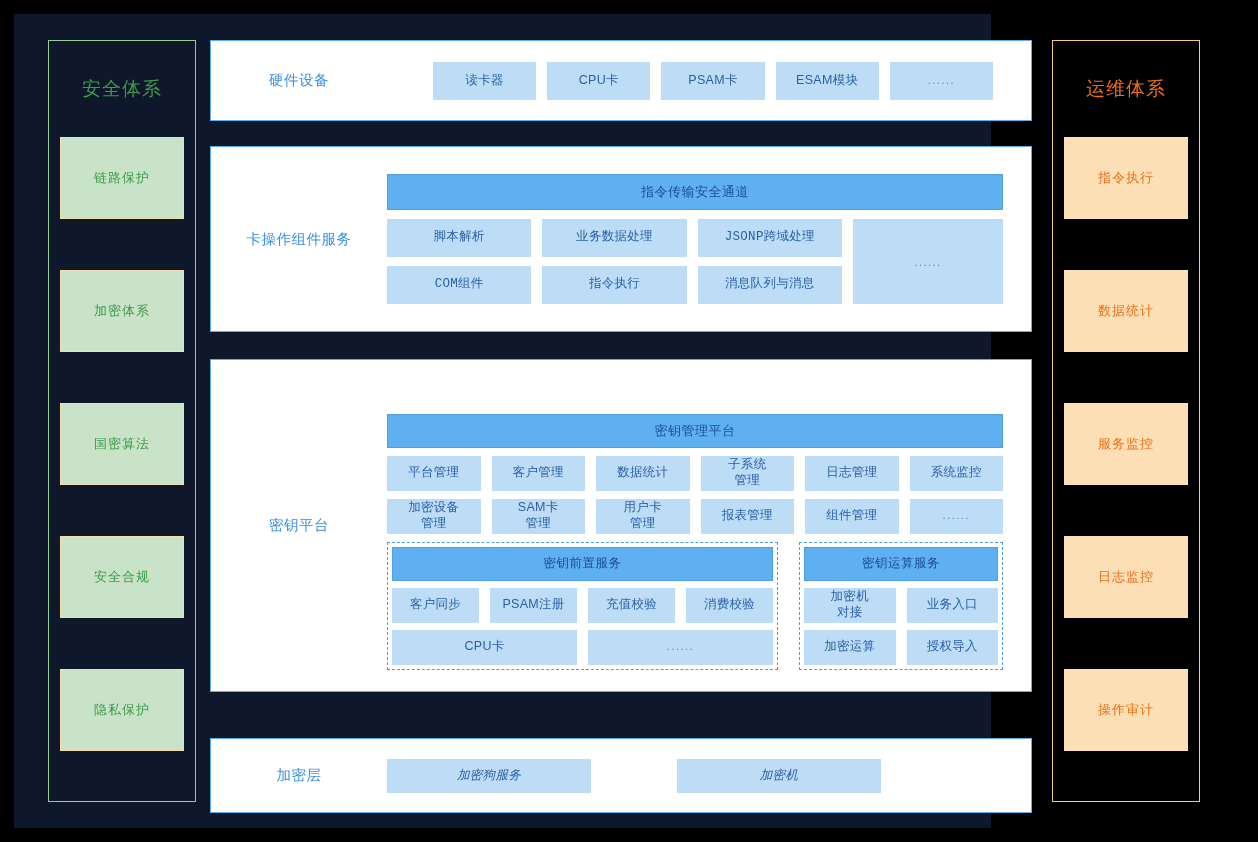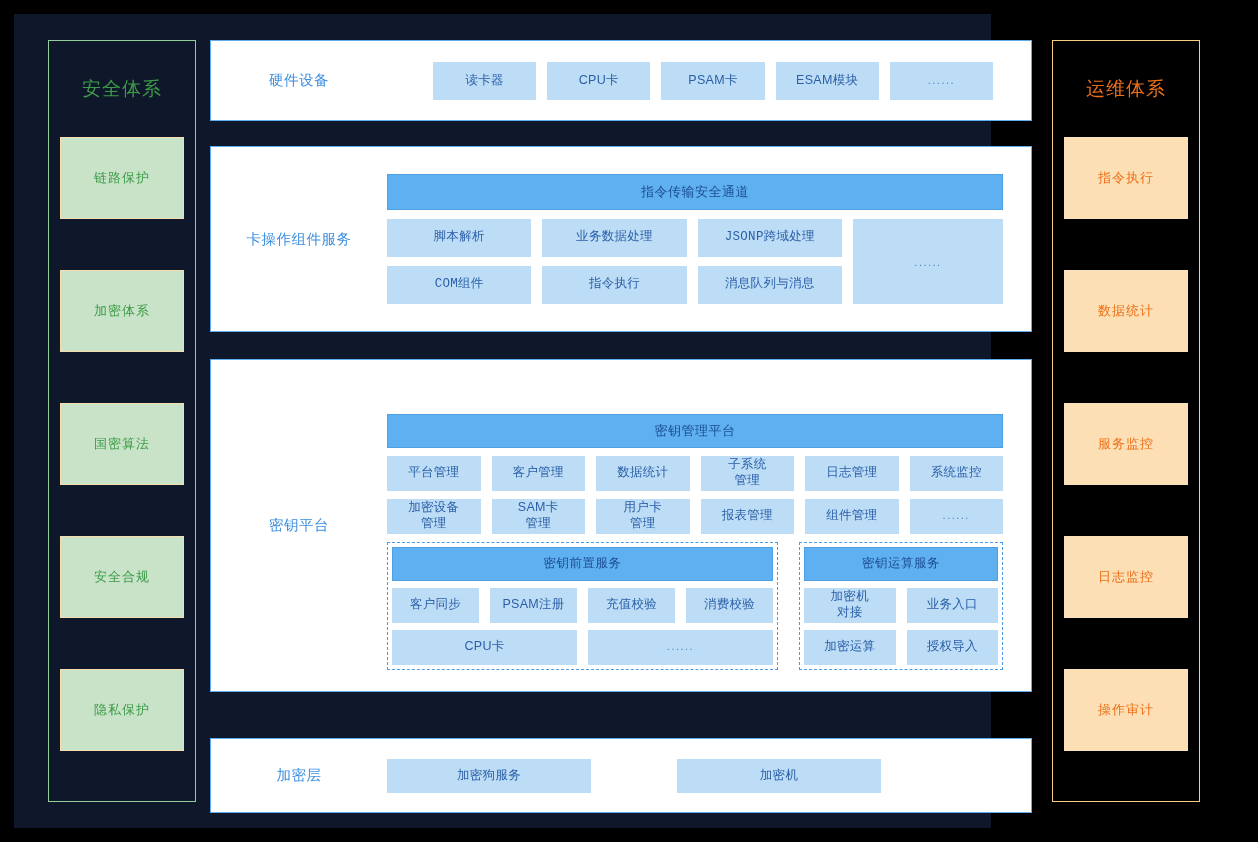--- a/index.html
+++ b/index.html
@@ -158,21 +158,21 @@
     padding: 4px;
     display: flex; flex-direction: column; gap: 7px;
   }
   .dashed-box.front { flex: 1 1 auto; }
   .dashed-box.calc  { flex: 0 0 204px; }
   .dashed-box .header-bar { height: 30px; font-size: 12.5px; }
   .dashed-box .chip { height: 36px; }
 
   
   #panel-enc { top: 724px; height: 75px; justify-content: space-between; }
-  #panel-enc .enc-row { display: flex; gap: 86px; padding-right: 150px; }
+  #panel-enc .enc-row { display: flex; gap: 86px; padding-right: 150px; font-style: italic; }
   #panel-enc .chip { height: 34px; flex: 1 1 0; }
 </style>
 </head>
 <body>
 
 <div id="canvas">
 
   <div class="sidebar sidebar-left">
     <div class="sidebar-title">安全体系</div>
     <div class="sidebar-item">链路保护</div>

